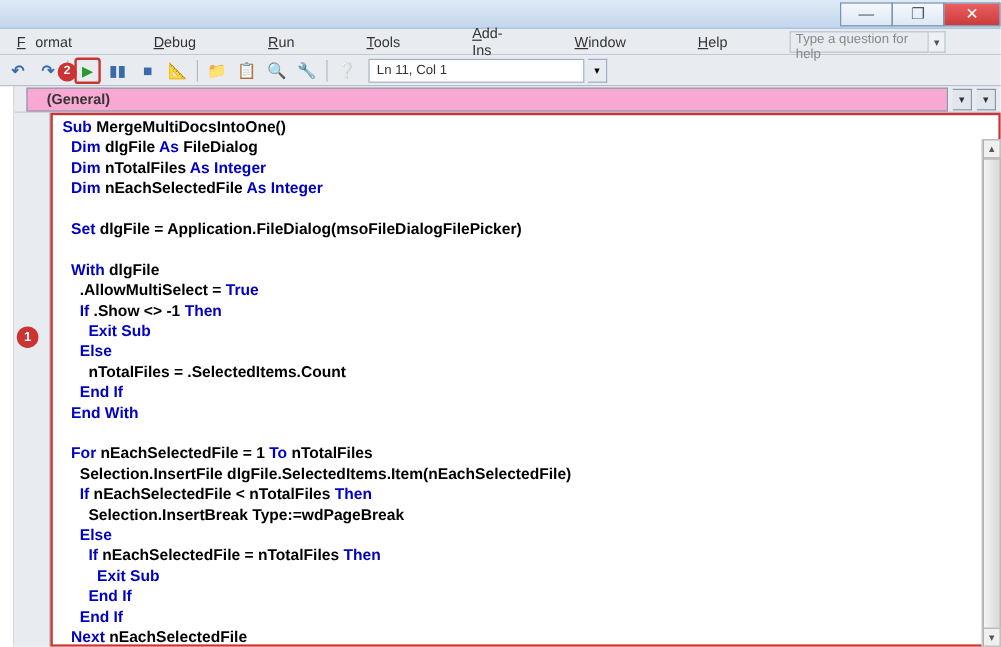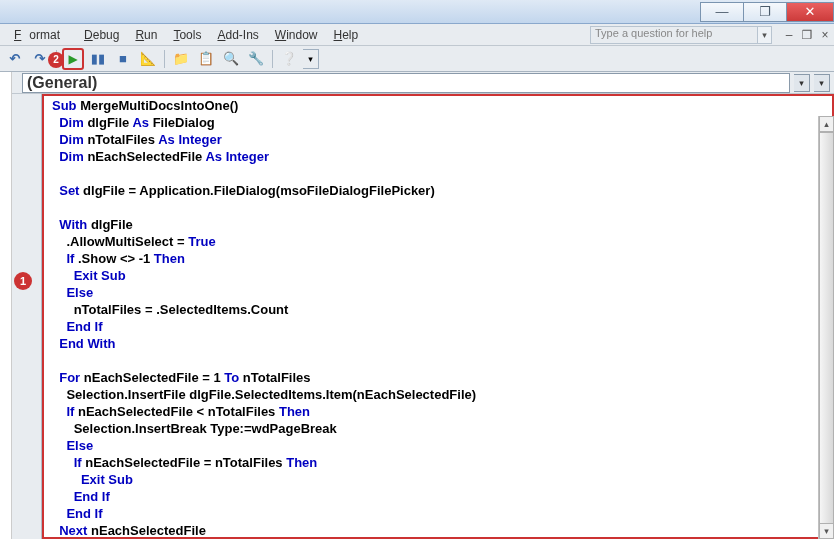--- a/index.html
+++ b/index.html
@@ -4,42 +4,42 @@
 <style>
 * { margin: 0; padding: 0; box-sizing: border-box; font-family: Tahoma, sans-serif; }
 body { background: #fff; font-size: 12px; overflow: hidden; width: 834px; height: 539px; }
 
 .titlebar { height: 24px; background: linear-gradient(#dfe9f5, #c2d6ed); display: flex; align-items: center; padding-left: 6px; border-bottom: 1px solid #8aa8cc; }
 .titlebar-text { font-size: 12px; color: #3a5a7a; }
 .titlebar-buttons { margin-left: auto; display: flex; }
 .titlebar-btn { width: 44px; height: 20px; border: 1px solid #7a94b0; background: linear-gradient(#f5f8fc, #dde8f4); display: flex; align-items: center; justify-content: center; font-size: 13px; color: #4a5a6a; margin-left: -1px; }
 .titlebar-btn.close { background: linear-gradient(#ea6060, #cc3b3b); color: #fff; width: 48px; }
 
-.menubar { height: 22px; background: #e8ecf0; display: flex; align-items: center; padding-left: 6px; border-bottom: 1px solid #c0c8d0; }
+.menubar { height: 22px; background: #e8ecf0; display: flex; align-items: center; padding-left: 6px; border-bottom: 1px solid #c0c8d0; gap: 44px; }
 .menubar span { padding: 2px 8px; font-size: 12px; color: #333; }
 .menubar span u { text-decoration: underline; }
 .help-box { margin-left: auto; margin-right: 4px; display: flex; align-items: center; }
-.help-input { width: 168px; height: 18px; font-size: 11px; color: #888; padding: 0 4px; border: 1px solid #b8c4d0; }
+.help-input { width: 116px; height: 18px; font-size: 11px; color: #888; padding: 0 4px; border: 1px solid #b8c4d0; }
 .help-arrow { width: 14px; height: 18px; border: 1px solid #b8c4d0; border-left: none; background: #eef2f6; display: flex; align-items: center; justify-content: center; font-size: 9px; color: #555; }
 .mdi-btns { display: flex; margin-left: 4px; }
 .mdi-btn { width: 16px; height: 16px; font-size: 12px; color: #555; margin: 0 1px; display: flex; align-items: center; justify-content: center; }
 
 .toolbar { height: 26px; background: #e8ecf0; display: flex; align-items: center; padding-left: 4px; border-bottom: 1px solid #a8b4c0; gap: 3px; }
 .tb-btn { width: 22px; height: 22px; display: flex; align-items: center; justify-content: center; font-size: 13px; border-radius: 2px; }
 .tb-sep { width: 1px; height: 18px; background: #b0bcc8; margin: 0 2px; }
 .run-btn { border: 2px solid #cc3333; border-radius: 3px; }
 .run-icon { color: #2a9a2a; font-size: 12px; }
 .pause-icon { color: #3a6aaa; }
 .stop-icon { color: #3a6aaa; }
 .cursor-box { width: 180px; height: 20px; border: 1px solid #a0b0c0; background: #fff; padding: 0 6px; display: flex; align-items: center; font-size: 11px; color: #333; margin-left: 4px; }
 .badge-2 { position: relative; }
 .badge-2::before { content: "2"; position: absolute; left: -16px; top: 2px; width: 16px; height: 16px; border-radius: 50%; background: #cc3333; color: #fff; font-size: 10px; font-weight: bold; display: flex; align-items: center; justify-content: center; }
 
 .dropdowns { height: 22px; background: #e8ecf0; display: flex; align-items: center; padding-left: 10px; padding-right: 4px; gap: 4px; border-bottom: 1px solid #c0c8d0; }
-.dd { flex: 1; height: 20px; border: 1px solid #8a9aaa; background: #ffffff; display: flex; align-items: center; padding: 0 4px; font-size: 16px; color: #333; font-weight: bold; }
+.dd { flex: 1; height: 20px; border: 1px solid #8a9aaa; background: #f9a8d4; display: flex; align-items: center; padding: 0 16px; font-size: 12px; color: #333; font-weight: bold; }
 .dd-arrow { width: 16px; height: 18px; background: #e0e6ec; border: 1px solid #8a9aaa; border-left: none; display: flex; align-items: center; justify-content: center; font-size: 9px; color: #333; }
 
 .content { display: flex; height: calc(539px - 24px - 22px - 26px - 22px); position: relative; }
 .gutter { width: 12px; background: #fff; border-right: 1px solid #ccc; }
 .view-btns { width: 30px; height: 445px; display: flex; flex-direction: column; justify-content: flex-start; align-items: center; background: #e8ecf0; border-right: 1px solid #b0bcc8; padding-top: 4px; }
 
 .code-wrap { flex: 1; position: relative; border: 2px solid #cc3333; overflow: hidden; font-weight: bold; }
 .code { font-family: Consolas, "Courier New", monospace; font-size: 13px; padding: 2px 0 2px 8px; line-height: 16px; white-space: pre; color: #000; }
 .kw { color: #0000c0; }
 
@@ -93,20 +93,21 @@
   <div class="tb-btn pause-icon">▮▮</div>
   <div class="tb-btn stop-icon">■</div>
   <div class="tb-btn">📐</div>
   <div class="tb-sep"></div>
   <div class="tb-btn" style="color:#c08040">📁</div>
   <div class="tb-btn" style="color:#c08040">📋</div>
   <div class="tb-btn" style="color:#c08040">🔍</div>
   <div class="tb-btn" style="color:#808080">🔧</div>
   <div class="tb-sep"></div>
   <div class="tb-btn" style="color:#4080c0">❔</div>
+  <div class="cursor-box">Ln 11, Col 1</div>
   <div style="width:16px;height:20px;border:1px solid #a0b0c0;border-left:none;background:#e8ecf0;display:flex;align-items:center;justify-content:center;font-size:9px;">▾</div>
 </div>
 
 <div class="gutter" style="height:22px;float:left;"></div>
 <div class="dropdowns">
   <div class="dd">(General)</div>
   <div class="dd-arrow">▾</div>
   <div class="dd-arrow">▾</div>
 </div>
 <div style="clear:both"></div>

